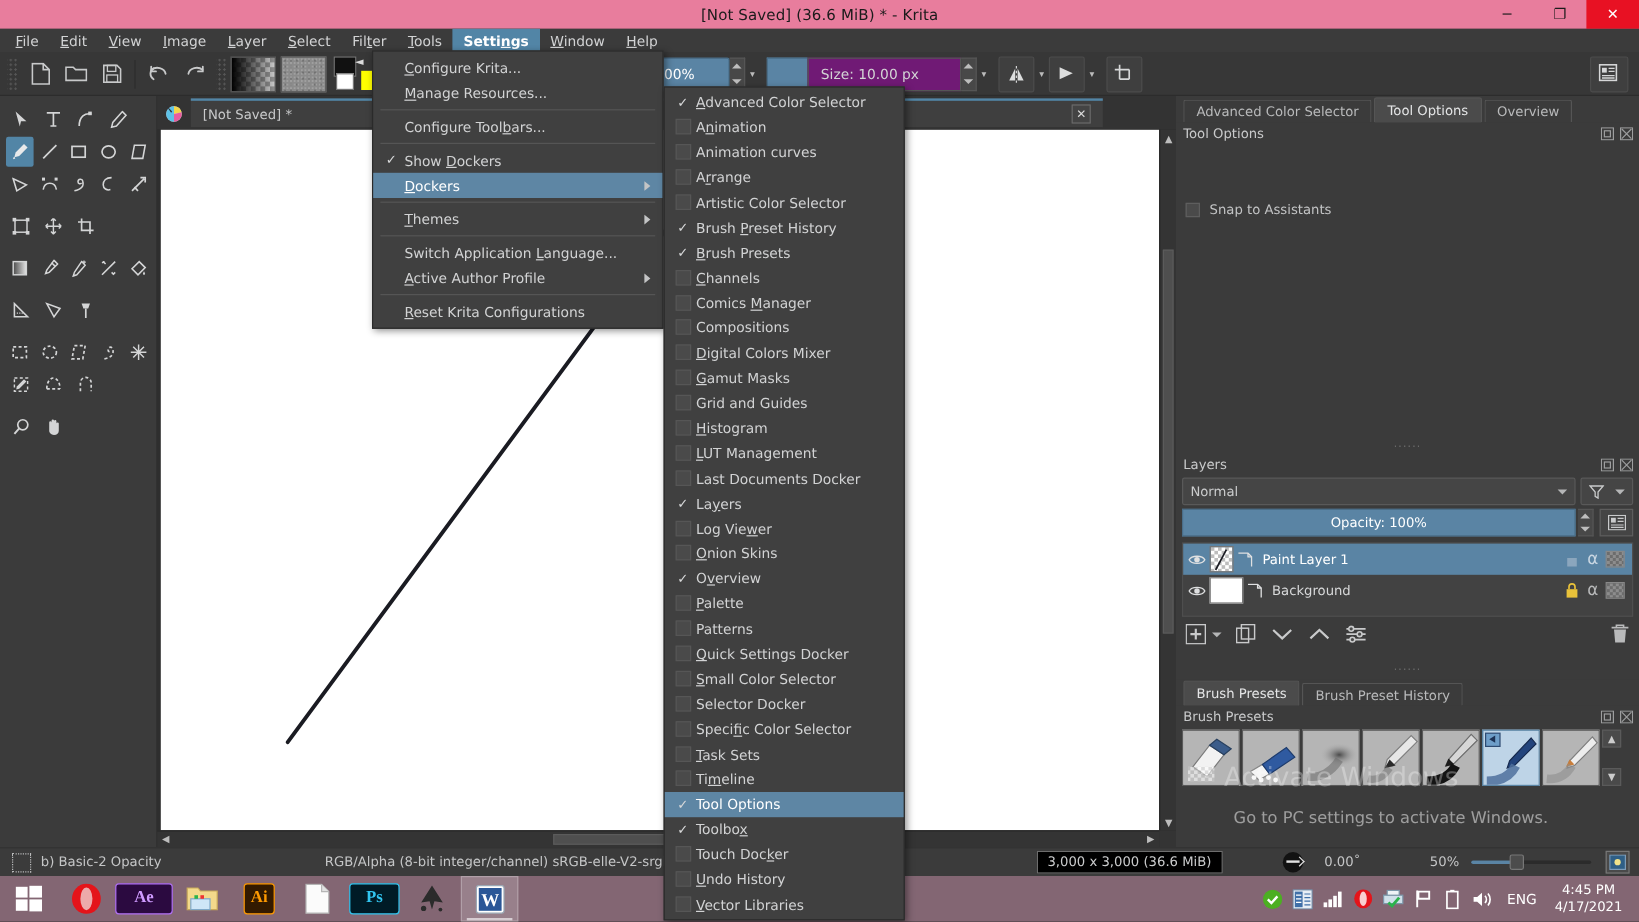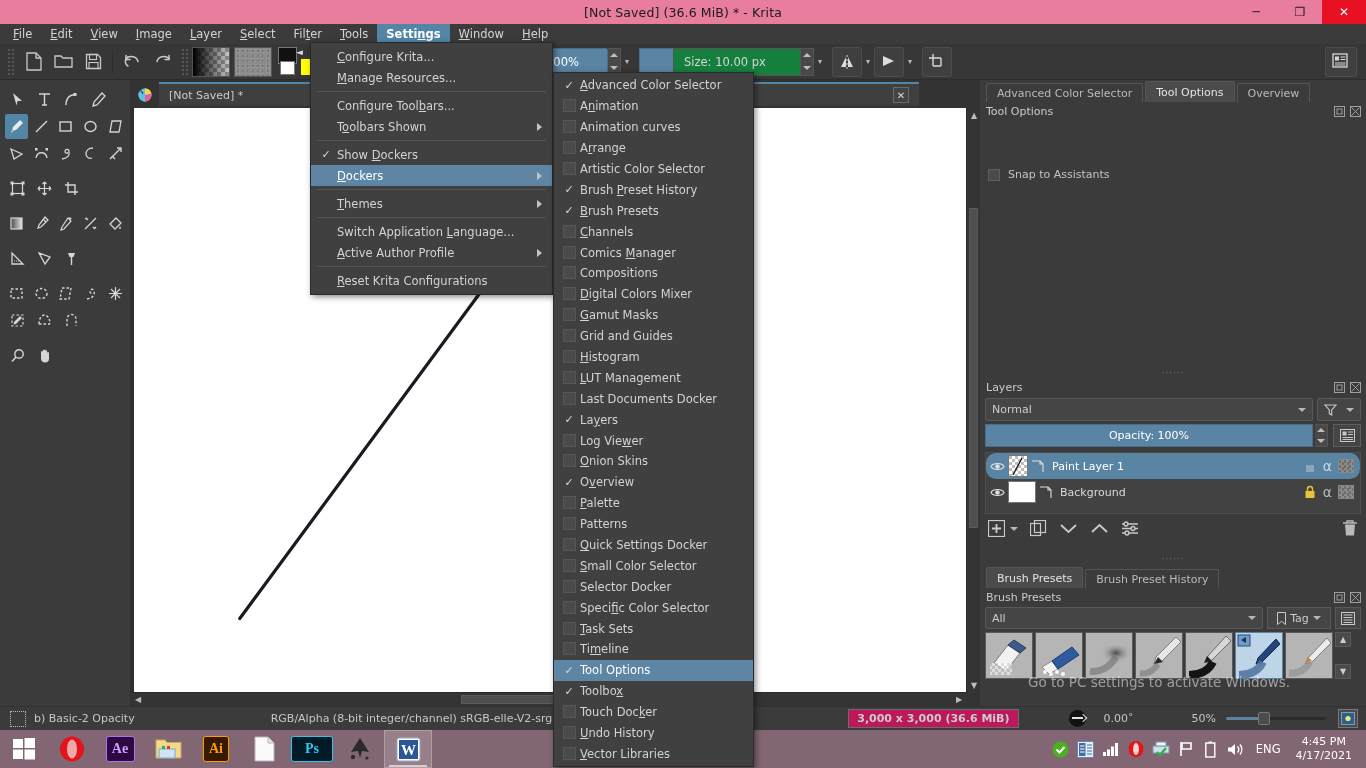--- a/index.html
+++ b/index.html
@@ -81,21 +81,21 @@
     position:relative;
   }
   .spin { width:13px; height:28px; background:#484848; border:1px solid #555; border-left:none;
           display:flex; flex-direction:column; align-items:center; justify-content:space-around; }
   .spin i { display:block; width:0;height:0;border-left:4px solid transparent;border-right:4px solid transparent; }
   .spin i.up { border-bottom:4px solid #bdbdbd; }
   .spin i.dn { border-top:4px solid #bdbdbd; }
   .tiny-arrow { width:12px; height:28px; display:flex;align-items:center;justify-content:center;color:#bbb;font-size:8px;}
   .size-box { display:flex; align-items:center; }
   .size-pre { width:34px; height:28px; background:#5a84a4; border:1px solid #4a6e89; border-right:none;}
-  .size-field { height:28px; background:#15803d; border:1px solid #555; display:flex;align-items:center;
+  .size-field { height:28px; background:#701a75; border:1px solid #555; display:flex;align-items:center;
                 padding-left:10px; color:#d3d4d5; font-size:11.5px; }
 
   
   .toolbox {
     position:absolute; left:0; top:80px; width:130px; bottom:62px;
     background:#3b3b3b; padding:6px 2px 0 4px;
   }
   .tool-row { display:flex; }
   .tool {
     width:25px; height:25px; margin:1px; display:flex; align-items:center; justify-content:center;
@@ -153,21 +153,21 @@
   .chk { width:12px; height:12px; background:#4a4a4a; border:1px solid #5e5e5e; margin-right:8px; }
 
   
   .layers-dock { position:absolute; left:0; right:0; top:298px; height:185px; }
   .blend-row { display:flex; align-items:center; padding:2px 5px; gap:4px; }
   .op-row { display:flex; align-items:center; padding:1px 5px; gap:2px; }
   .op-slider { flex:1; height:23px; background:#5a84a4; border:1px solid #4a6e89; display:flex;
                align-items:center; justify-content:center; color:#fff; font-size:11px; }
   .layer-list { margin:4px 5px 0 5px; background:#424242; border:1px solid #4e4e4e; height:62px; }
   .layer-row { display:flex; align-items:center; height:26px; }
-  .layer-row.sel { background:#5a84a4;border-radius:10px; }
+  .layer-row.sel { background:#5a84a4; }
   .layer-row .eye { width:22px; display:flex; align-items:center; justify-content:center; }
   .thumb-chk {
     width:20px; height:22px; border:1px solid #777;
     background: repeating-conic-gradient(#ffffff 0% 25%, #bdbdbd 0% 50%) 0 0 / 6px 6px;
     position:relative; overflow:hidden;
   }
   .thumb-white { width:28px; height:22px; background:#fff; border:1px solid #777; }
   .lname { margin-left:6px; font-size:11px; color:#d8d9da; flex:1; }
   .layer-row.sel .lname { color:#fff; }
   .lprops { display:flex; align-items:center; gap:6px; padding-right:6px; }
@@ -192,21 +192,21 @@
   .wm1 { position:absolute; left:1020px; top:636px; font-size:22px; color:rgba(255,255,255,.30); pointer-events:none; white-space:nowrap;}
   .wm2 { position:absolute; left:1028px; top:674px; font-size:13.5px; color:rgba(255,255,255,.50); pointer-events:none; white-space:nowrap;}
 
   
   .statusbar {
     position:absolute; left:0; bottom:38px; width:1366px; height:24px; background:#3b3b3b;
     display:flex; align-items:center; font-size:11px; color:#c5c6c7; border-top:1px solid #323232;
   }
   .sb-sel { width:16px; height:16px; margin:0 8px 0 10px; border:1px dotted #b9babb; }
   .sb-doc { margin-left:136px; }
-  .sb-size { margin-left:auto; border:1px solid #6d6d6d; padding:2px 8px; background:#be185d; color:#cbcccd;font-weight:bold;}
+  .sb-size { margin-left:auto; border:1px solid #6d6d6d; padding:2px 8px; background:#000000; color:#cbcccd;}
   .rot-knob { width:17px; height:17px; border-radius:50%; background:#121212; margin-left:50px; position:relative; }
   .rot-knob:after{content:"";position:absolute;left:3px;top:7px;width:11px;height:2px;background:#e2e2e2;}
   .rot-knob:before{content:"";position:absolute;left:11px;top:5px;width:5px;height:5px;border-top:1.5px solid #e2e2e2;border-right:1.5px solid #e2e2e2;transform:rotate(45deg);}
   .sb-ang { margin-left:18px; }
   .sb-zoom { margin-left:58px; }
   .zoom-slider { width:100px; height:16px; margin-left:10px; position:relative; display:flex; align-items:center;}
   .zs-track { position:absolute; left:0; right:0; height:3px; background:#2b2b2b; border-radius:2px;}
   .zs-fill { position:absolute; left:0; width:34px; height:3px; background:#5a84a4; border-radius:2px;}
   .zs-knob { position:absolute; left:32px; width:12px; height:13px; background:#4c4c4c; border:1px solid #777; border-radius:2px;}
   .sb-fit { width:20px; height:19px; margin-left:12px; margin-right:8px; border:1px solid #777; background:#4a4a4a;
@@ -857,39 +857,20 @@
               <rect x="3" y="3" width="5" height="5" fill="none" stroke="#9d9e9f"></rect>
             </svg>
         </span>
         <span class="dock-ico">
           <svg width="11" height="11" viewBox="0 0 11 11">
               <rect x="0.5" y="0.5" width="10" height="10" fill="none" stroke="#9d9e9f"></rect>
               <path d="M1.5 1.5l8 8M9.5 1.5l-8 8" stroke="#9d9e9f"></path>
             </svg>
         </span>
       </div>
-      <div class="row" style="padding:1px 5px;gap:4px">
-        <div class="combo" style="flex:1">
-          <span class="cv">All</span>
-          <span class="caret"></span>
-        </div>
-        <div class="tagbtn">
-          <svg width="9" height="13" viewBox="0 0 9 13">
-              <path d="M0.5 0.5h8v12l-4-3.2-4 3.2z" fill="none" stroke="#c9cacb"></path>
-            </svg>
-          <span>Tag</span>
-          <span class="caret"></span>
-        </div>
-        <div style="width:26px;height:22px;background:#454545;border:1px solid #595959;display:flex;align-items:center;justify-content:center">
-          <svg width="14" height="13" viewBox="0 0 14 13">
-              <rect x="0.5" y="0.5" width="13" height="12" fill="none" stroke="#c9cacb"></rect>
-              <path d="M2.5 3h9M2.5 5.5h9M2.5 8h9M2.5 10.5h9" stroke="#c9cacb"></path>
-            </svg>
-        </div>
-      </div>
       <div class="bp-grid">
         <div class="bp-cell">
           <svg width="48" height="47" viewBox="0 0 48 47">
               <rect width="48" height="47" fill="#b5b5b5"></rect>
               <g>
                 <path d="M8 30l14-18 12 8-14 18z" fill="#f2f2f2" stroke="#7a7a7a"></path>
                 <path d="M22 12l6-5 12 8-6 5z" fill="#3b5c8a" stroke="#28405f"></path>
               </g>
               <g opacity=".55">
                 <rect x="4" y="30" width="22" height="12" fill="url(#chk1)"></rect>
@@ -964,20 +945,21 @@
             </svg>
         </div>
         <div class="bp-scroll">
           <div class="bp-sc-btn">▲</div>
           <div class="bp-sc-btn">▼</div>
         </div>
       </div>
     </div>
   </div>
 
+  <div class="wm1">Activate Windows</div>
   <div class="wm2">Go to PC settings to activate Windows.</div>
 
   <div class="statusbar">
     <span class="sb-sel"></span>
     <span>b) Basic-2 Opacity</span>
     <span class="sb-doc">RGB/Alpha (8-bit integer/channel)  sRGB-elle-V2-srgbtrc.icc</span>
     <span class="sb-size">3,000 x 3,000 (36.6 MiB)</span>
     <span class="rot-knob"></span>
     <span class="sb-ang">0.00˚</span>
     <span class="sb-zoom">50%</span>
@@ -1004,21 +986,21 @@
         </svg>
     </div>
     <div class="tb-ico">
       <svg width="26" height="26" viewBox="0 0 26 26">
           <ellipse cx="13" cy="13" rx="12" ry="12.5" fill="#e4141a"></ellipse>
           <ellipse cx="13" cy="13" rx="5" ry="9.5" fill="#f7c6c6"></ellipse>
           <ellipse cx="13" cy="13" rx="5" ry="9.5" fill="#b8090e" opacity=".15"></ellipse>
         </svg>
     </div>
     <div class="tb-ico">
-      <div style="width:29px;height:26px;background:#2b0a40;border:1.5px solid #b06ff5;border-radius:3px;color:#cf9bff;font-size:14px;font-weight:bold;display:flex;align-items:center;justify-content:center;font-family:'Liberation Serif',serif;">Ae</div>
+      <div style="width:48px;height:26px;background:#2b0a40;border:1.5px solid #b06ff5;border-radius:3px;color:#cf9bff;font-size:14px;font-weight:bold;display:flex;align-items:center;justify-content:center;font-family:'Liberation Serif',serif;">Ae</div>
     </div>
     <div class="tb-ico">
       <svg width="27" height="24" viewBox="0 0 27 24">
           <path d="M1 3h9l2 2.5h14V21H1z" fill="#f3d98b" stroke="#c7a95a"></path>
           <rect x="4" y="12" width="16" height="9" fill="#cfe6f7" stroke="#7fa8c8"></rect>
           <rect x="7" y="9" width="3" height="3" fill="#2bb24c"></rect>
           <rect x="12" y="9" width="3" height="3" fill="#e33"></rect>
         </svg>
     </div>
     <div class="tb-ico">
@@ -1117,25 +1099,20 @@
       </div>
     <div class="pitem">
         <span class="ck"></span>
         <span class="ptxt"><u>M</u>anage Resources...</span>
       </div>
     <div class="psep"></div>
     <div class="pitem">
         <span class="ck"></span>
         <span class="ptxt">Configure Tool<u>b</u>ars...</span>
       </div>
-    <div class="pitem">
-        <span class="ck"></span>
-        <span class="ptxt">T<u>o</u>olbars Shown</span>
-        <span class="sub"></span>
-      </div>
     <div class="psep"></div>
     <div class="pitem">
         <span class="ck">✓</span>
         <span class="ptxt">Show <u>D</u>ockers</span>
       </div>
     <div class="pitem hl">
         <span class="ck"></span>
         <span class="ptxt"><u>D</u>ockers</span>
         <span class="sub"></span>
       </div>

